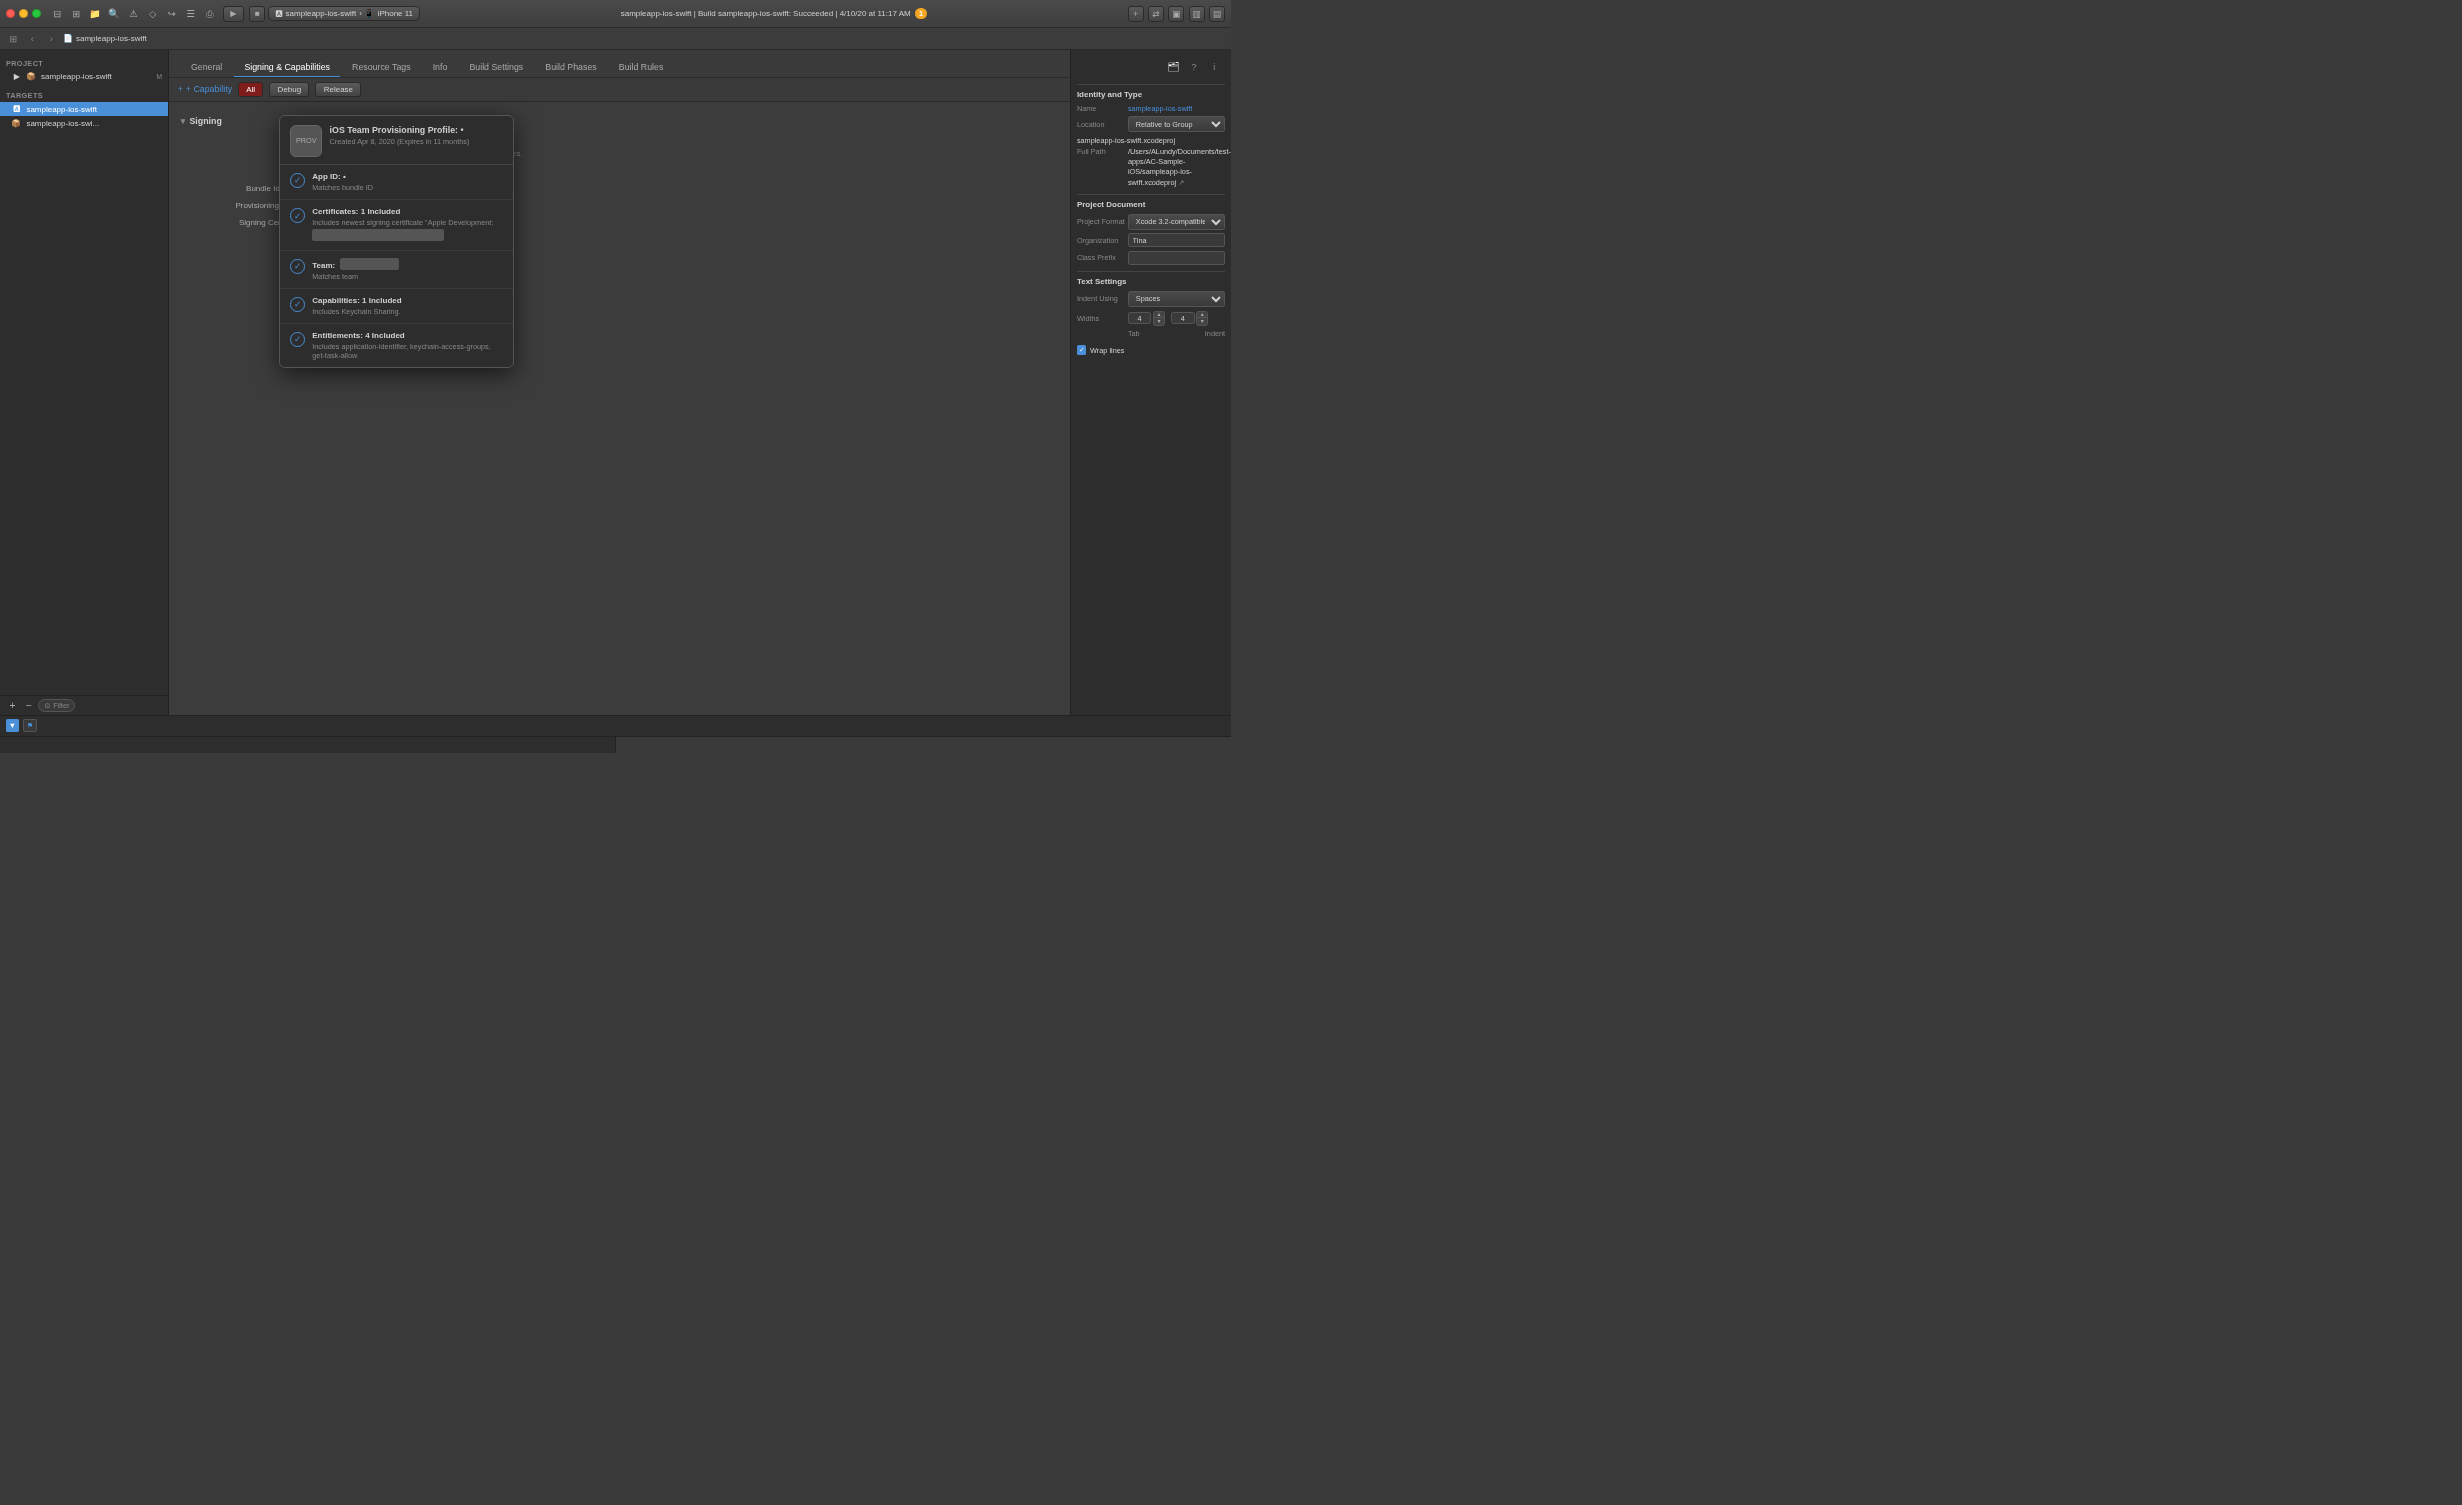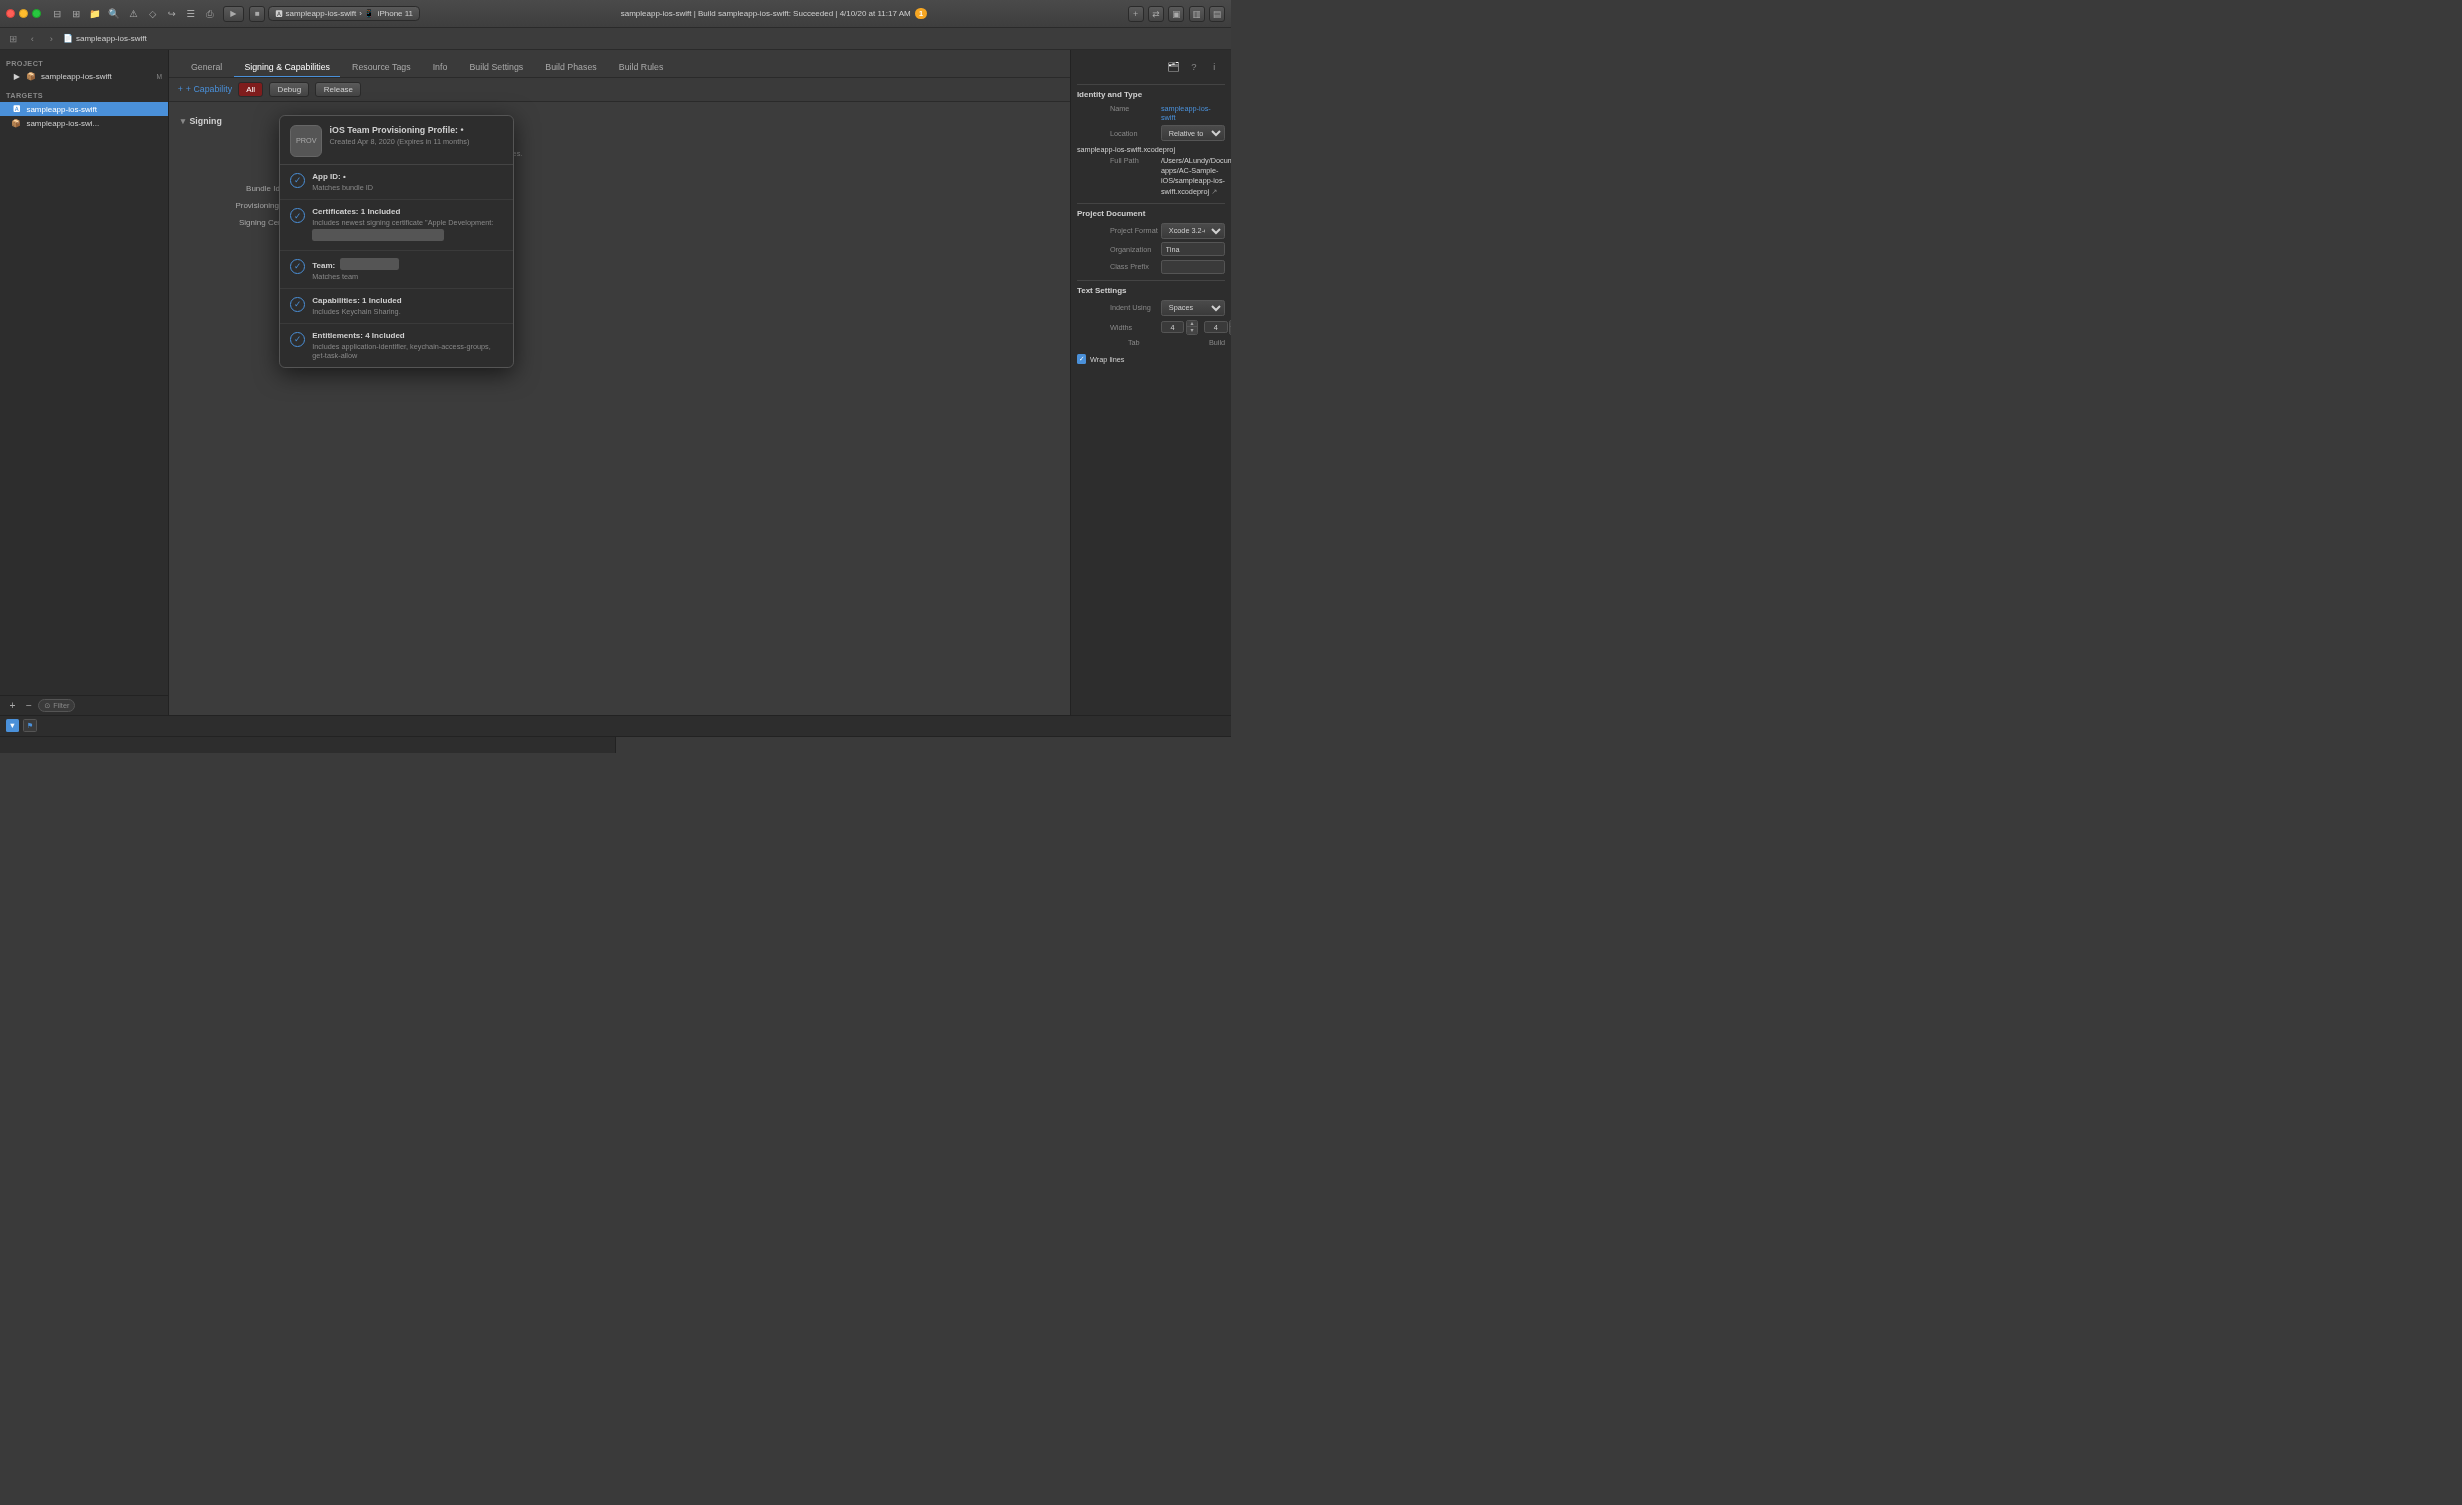--- a/index.html
+++ b/index.html
@@ -435,21 +435,20 @@
       display: flex;
       margin-bottom: 3.7px;
       align-items: baseline;
     }
 
     .inspector-label {
       width: 51px;
       color: #888;
       font-size: 7.3px;
       flex-shrink: 0;
-      margin-left: 33px;
     }
 
     .inspector-value {
       color: #d0d0d0;
       font-size: 7.3px;
       word-break: break-word;
     }
 
     .inspector-input {
       background: #3a3a3a;
@@ -941,21 +940,21 @@
           <div class="stepper">
             <button class="stepper-btn">▲</button>
             <button class="stepper-btn">▼</button>
           </div>
         </div>
       </div>
     </div>
 
     <div style="display:flex; justify-content:space-between; padding-left:51px; font-size:7.3px; color:#888; margin-bottom:7px;">
       <span>Tab</span>
-      <span>Build</span>
+      <span>Indent</span>
     </div>
 
     <div class="wrap-check-row">
       <div class="checkbox-checked">✓</div>
       <span style="font-size:7.3px; color:#d0d0d0;">Wrap lines</span>
     </div>
   </div>
 
   <div class="popup-overlay">
 

